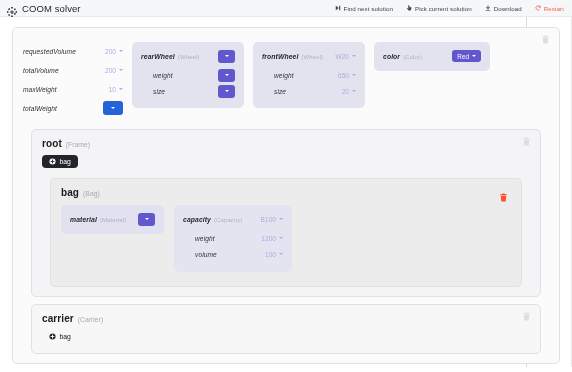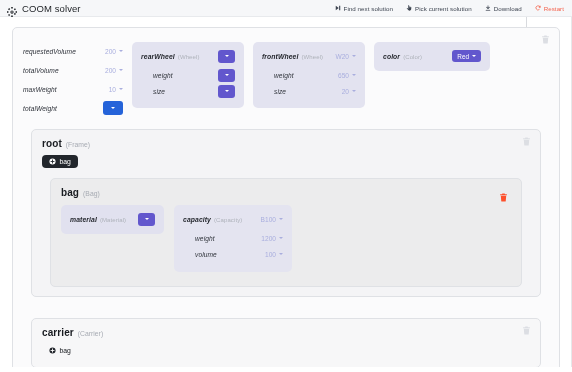--- a/index.html
+++ b/index.html
@@ -54,21 +54,21 @@
   .card {
     border: 1px solid #dfe1e5;
     border-radius: 5px;
     background: #fafafb;
     position: relative;
     padding: 8px 10px 9px 10px;
   }
   .card.root { background: #fbfbfc; }
   .card.frame { background: #f4f4f6; margin: 10px 8px 0 8px; }
   .card.bag   { background: #ececed; margin: 9px 8px 0 8px; padding-bottom: 14px;}
-  .card.carrier { background: #f7f7f8; margin: 21px 8px 0 8px; }
+  .card.carrier { background: #f7f7f8; margin: 7px 8px 0 8px; }
 
   .card-title {
     font-size: 10px; font-weight: bold; color: #181b20;
     letter-spacing: .1px; display: flex; align-items: baseline; gap: 4px;
   }
   .card-title .type {
     font-size: 6.8px; font-weight: normal; color: #a7abb3; letter-spacing: 0;
   }
 
   .trash-btn {

